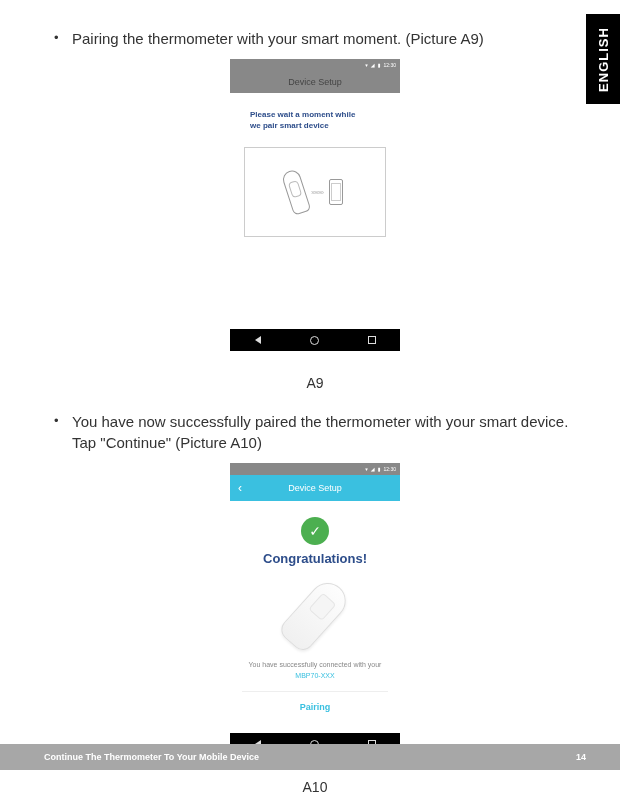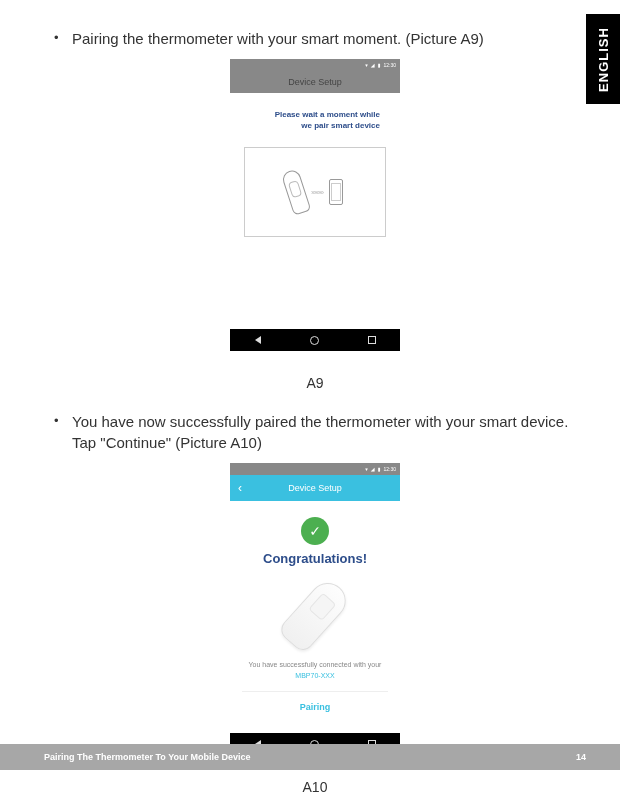--- a/index.html
+++ b/index.html
@@ -98,21 +98,21 @@
     left: 8px;
     top: 50%;
     transform: translateY(-50%);
     font-size: 12px;
     color: #fff;
   }
   .wait-text {
     color: #2d4d8a;
     font-size: 8px;
     font-weight: bold;
-    text-align: right;
+    text-align: left;
     padding: 16px 20px 10px 20px;
     line-height: 1.4;
   }
   .pair-illustration {
     border: 1px solid #ccc;
     margin: 6px 14px;
     height: 90px;
     display: flex;
     align-items: center;
     justify-content: center;
@@ -360,15 +360,15 @@
         <div class="nav-circ"></div>
         <div class="nav-sq"></div>
       </div>
     </div>
     <div class="fig-label">A10</div>
   </div>
 
 </div>
 
 <div class="footer">
-  <span>Pairing The Thermometer To Your Mobile Device</span>
+  <span>Continue The Thermometer To Your Mobile Device</span>
   <span>14</span>
 </div>
 
 </body></html>

